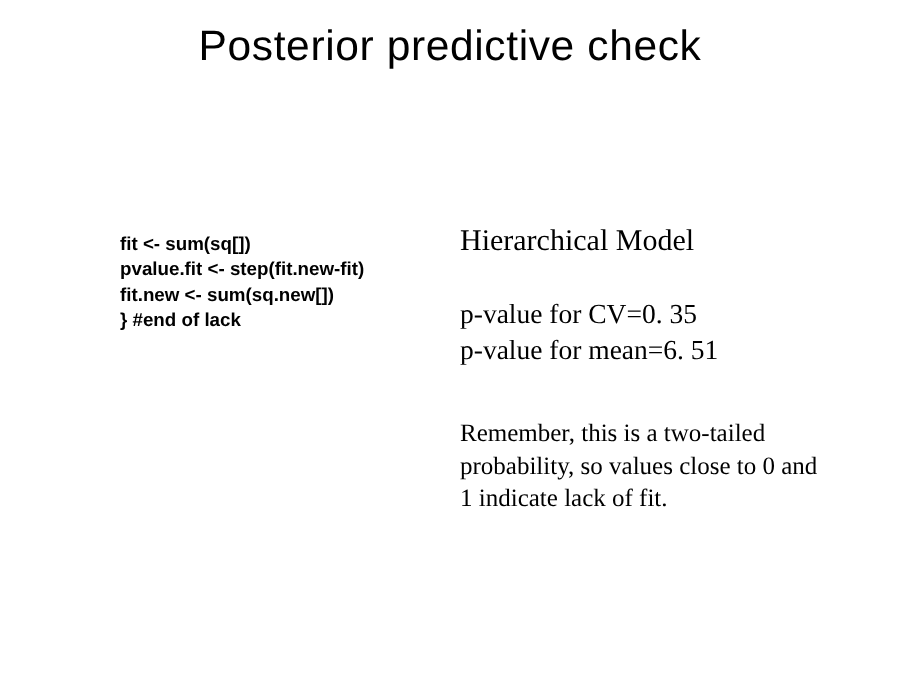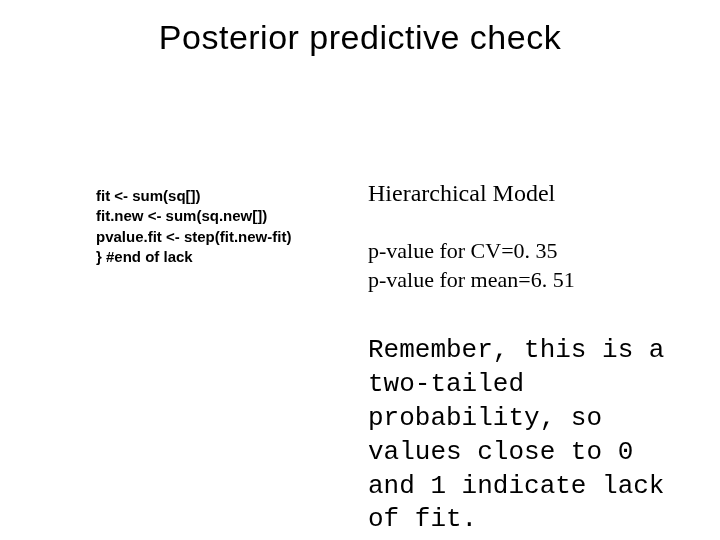--- a/index.html
+++ b/index.html
@@ -55,35 +55,34 @@
     margin-top: 48px;
   }
   .subheading {
     font-size: 24px;
     margin-bottom: 28px;
   }
   .pvals {
     margin-bottom: 40px;
   }
   .note {
-    font-size: 26px;
-    font-family: Liberation Mono, monospace;
+    font-size: 20px;
   }
 </style>
 </head>
 <body>
 
 <div class="slide">
 
   <div class="title">Posterior predictive check</div>
 
   <div class="left-col">
     <div>fit &lt;- sum(sq[])</div>
+    <div>pvalue.fit &lt;- step(fit.new-fit)</div>
     <div>fit.new &lt;- sum(sq.new[])</div>
-    <div>pvalue.fit &lt;- step(fit.new-fit)</div>
     <div>} #end of lack</div>
   </div>
 
   <div class="right-col">
     <div class="subheading">Hierarchical Model</div>
     <div class="pvals">
       <div>p-value for CV=0. 35</div>
       <div>p-value for mean=6. 51</div>
     </div>
     <div class="note">Remember, this is a two-tailed probability, so values close to 0 and 1 indicate lack of fit.</div>

